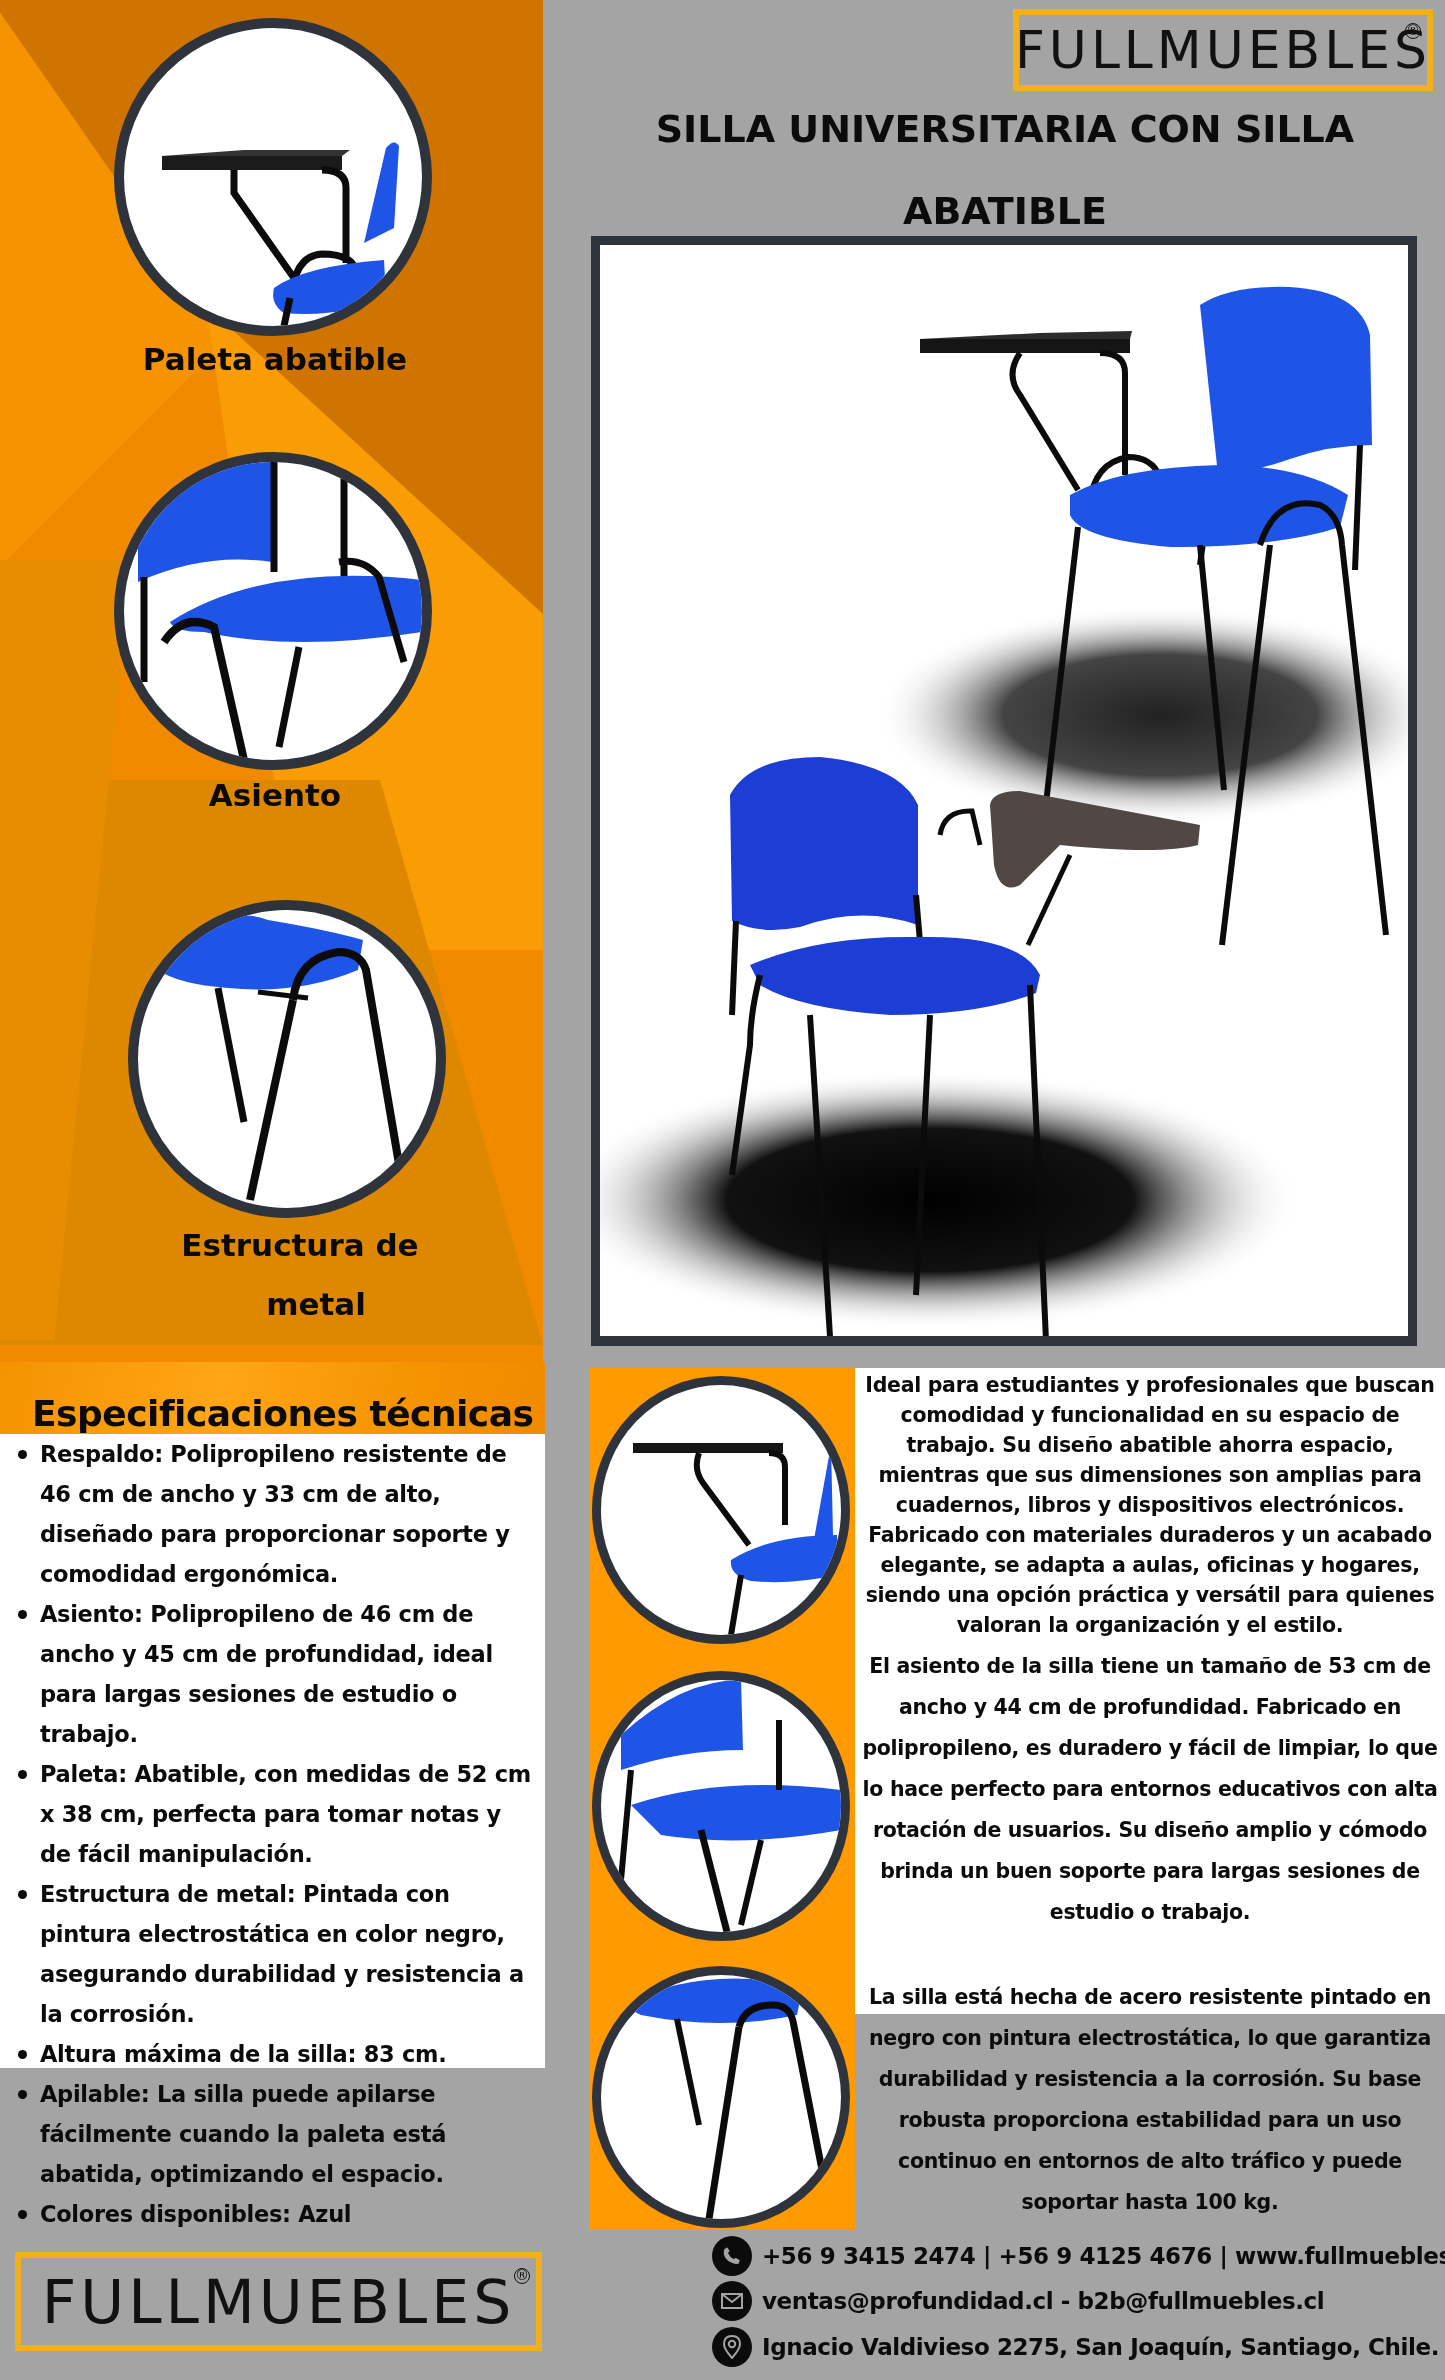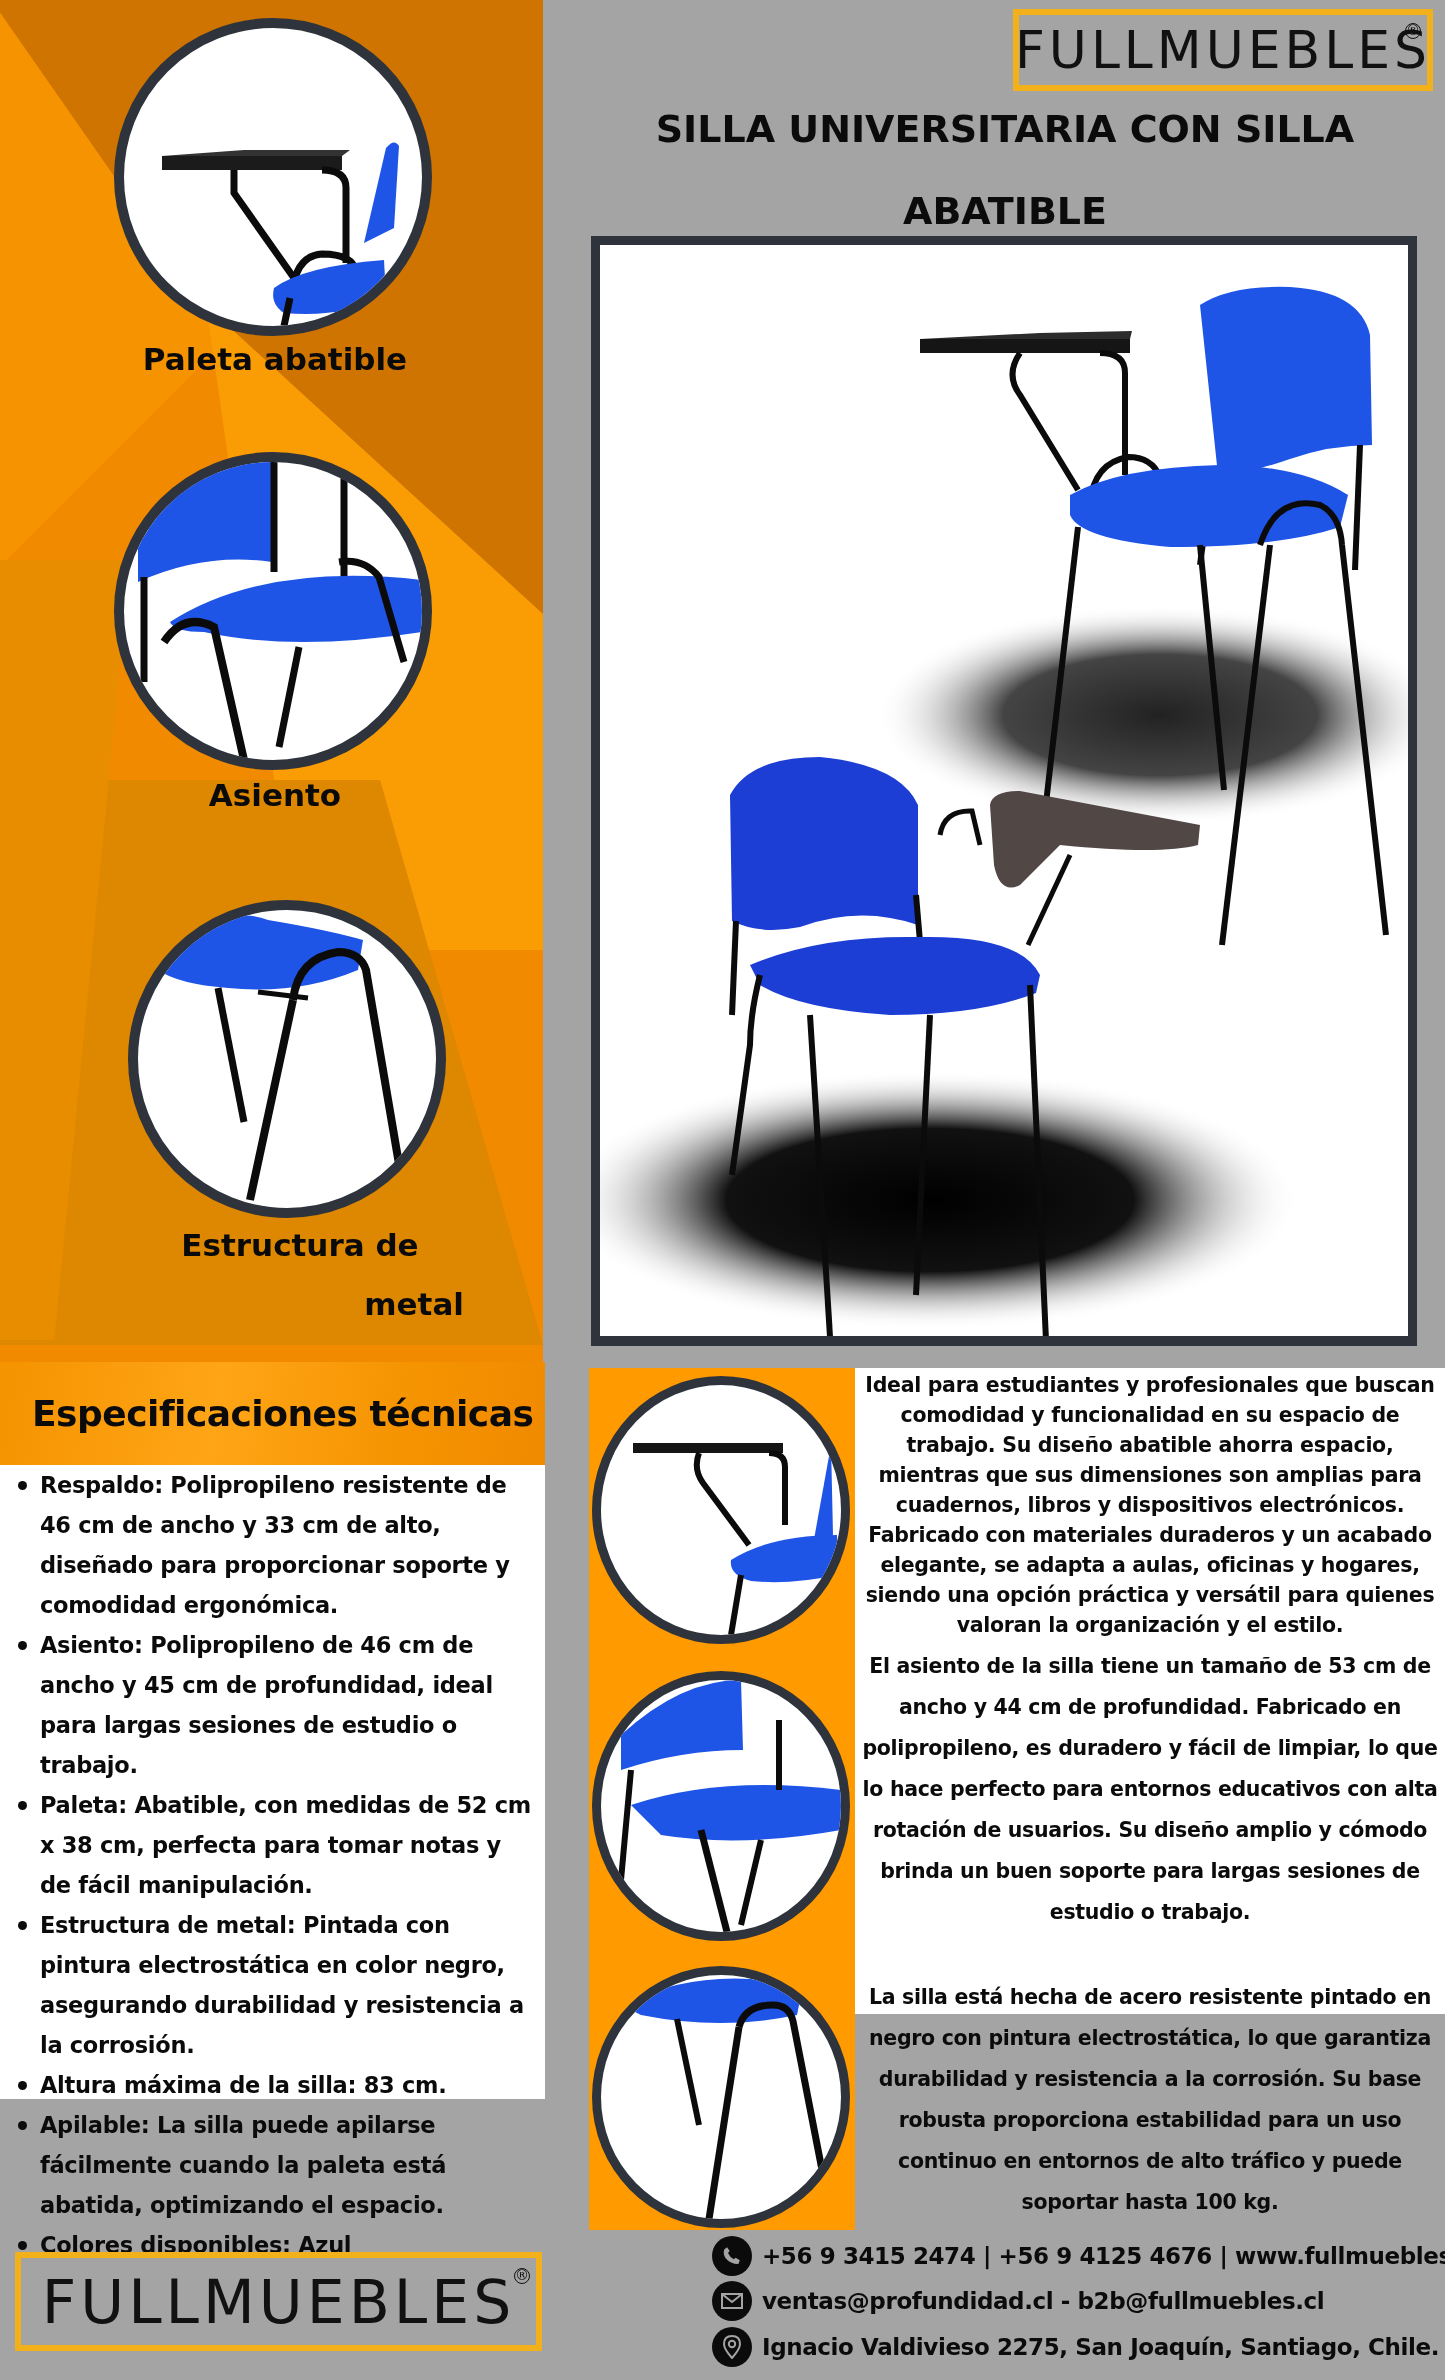--- a/index.html
+++ b/index.html
@@ -93,21 +93,21 @@
   .specs-header {
     position: absolute; left: 0; top: 1362px; width: 545px; height: 103px;
     background: linear-gradient(100deg, #f59300 0%, #ffa516 40%, #f59300 75%, #f08a00 100%);
     display: flex; align-items: center;
     padding-left: 32px;
   }
   .specs-title {
     font-weight: bold; font-size: 36px; color: #0b0b0b; letter-spacing: -0.5px;
   }
   .specs-body {
-    position: absolute; left: 0; top: 1465px; width: 545px; height: 634px;
+    position: absolute; left: 0; top: 1434px; width: 545px; height: 634px;
     background: #ffffff;
     padding: 0 10px 16px 14px;
   }
   .specs-list { list-style: none; }
   .specs-list li {
     position: relative;
     padding-left: 26px;
     font-weight: bold; font-size: 22.5px; line-height: 40px;
     color: #0b0b0b; letter-spacing: -0.3px;
   }
@@ -197,21 +197,21 @@
   <div class="feature-circle" style="left:128px; top:900px;">
     <svg width="298" height="298" viewBox="0 0 298 298">
       <path d="M20 60 Q80 -10 130 10 Q190 20 225 30 L220 60 Q160 85 90 78 Q40 74 20 60 Z" fill="#1f55e6"></path>
       <path d="M155 90 Q160 48 200 42 Q222 42 228 60 L262 260" stroke="#0b0b0b" stroke-width="8" fill="none"></path>
       <line x1="155" y1="90" x2="112" y2="290" stroke="#0b0b0b" stroke-width="8"></line>
       <line x1="80" y1="78" x2="106" y2="212" stroke="#0b0b0b" stroke-width="7"></line>
       <line x1="120" y1="82" x2="170" y2="88" stroke="#0b0b0b" stroke-width="5"></line>
     </svg>
   </div>
   <div class="feature-caption" style="left:140px; top:1216px;">Estructura de</div>
-  <div class="feature-caption" style="left:144px; top:1275px;text-align:right;">metal</div>
+  <div class="feature-caption" style="left:156px; top:1275px;">metal</div>
 </section>
 
 <div class="logo-box" style="left:1013px; top:9px; width:420px; height:82px;">
   <span class="logo-text" style="font-size:52px;">FULLMUEBLES</span>
   <span class="logo-reg" style="right:6px; top:8px;">®</span>
 </div>
 
 <h1 class="product-title">
   <span>SILLA UNIVERSITARIA CON SILLA</span><br>
   <span>ABATIBLE</span>

